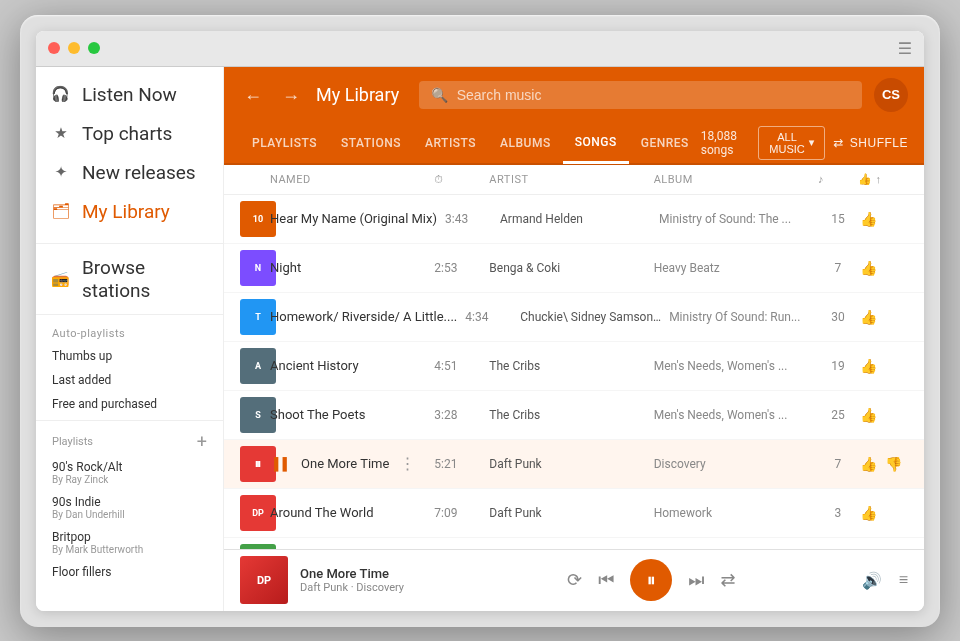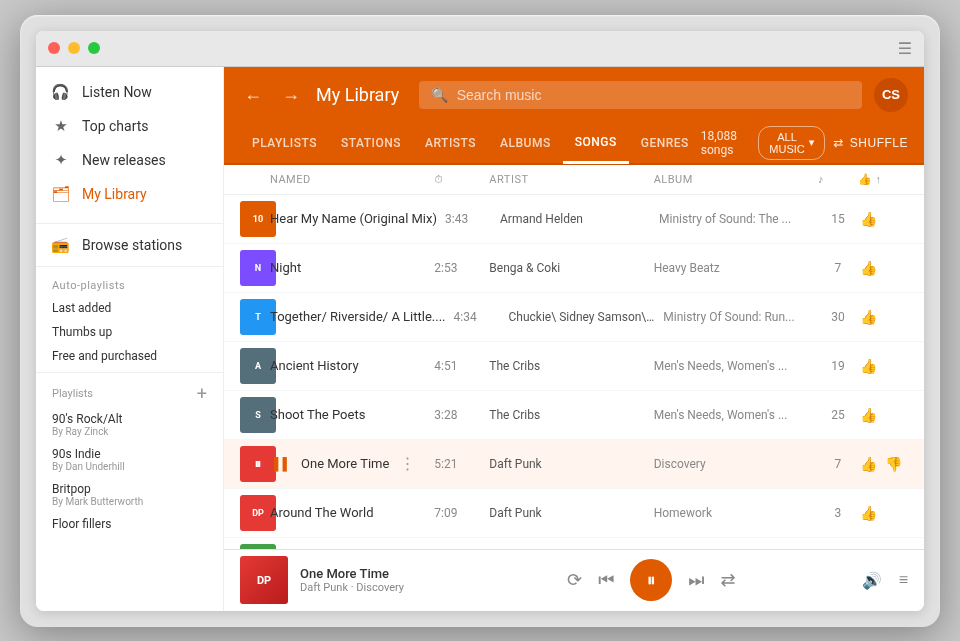--- a/index.html
+++ b/index.html
@@ -69,21 +69,21 @@
       padding: 8px 16px;
       cursor: pointer;
       gap: 12px;
       font-size: 13px;
       color: #333;
       border-radius: 0;
     }
     .sidebar-item.active { color: #e05a00; }
     .sidebar-item.active .sidebar-icon { color: #e05a00; }
     .sidebar-icon { width: 18px; height: 18px; display: flex; align-items: center; justify-content: center; color: #666; font-size: 15px; flex-shrink: 0; }
-    .sidebar-label { font-size: 14px; }
+    .sidebar-label { font-size: 19px; }
     .sidebar-divider { height: 1px; background: #eee; margin: 4px 0; }
     .sidebar-section-title {
       padding: 8px 16px 4px;
       font-size: 11px;
       color: #999;
       letter-spacing: 0.5px;
     }
     .sidebar-playlist-item {
       padding: 5px 16px;
       cursor: pointer;
@@ -197,21 +197,21 @@
     }
     .tab-item.active { color: #ffffff; border-bottom: 3px solid #fff; }
     .tab-spacer { flex: 1; }
     .songs-count { color: rgba(255,255,255,0.85); font-size: 12px; margin-right: 12px; }
     .all-music-btn {
       background: none;
       border: 1px solid rgba(255,255,255,0.5);
       color: rgba(255,255,255,0.9);
       font-size: 11px;
       padding: 4px 10px;
-      border-radius: 12px;
+      border-radius: 3px;
       cursor: pointer;
       display: flex;
       align-items: center;
       gap: 4px;
       margin-right: 8px;
     }
     .shuffle-btn {
       background: none;
       border: none;
       color: rgba(255,255,255,0.9);
@@ -373,24 +373,24 @@
           </div>
         </div>
         <div class="sidebar-divider"></div>
         <div class="sidebar-item">
           <span class="sidebar-icon">📻</span>
           <span class="sidebar-label">Browse stations</span>
         </div>
         <div class="sidebar-divider"></div>
         <div class="sidebar-section-title">Auto-playlists</div>
         <div class="sidebar-playlist-item">
+          <span>Thumbs up</span>
+        </div>
+        <div class="sidebar-playlist-item">
           <span>Last added</span>
-        </div>
-        <div class="sidebar-playlist-item">
-          <span>Thumbs up</span>
         </div>
         <div class="sidebar-playlist-item">
           <span>Free and purchased</span>
         </div>
         <div class="sidebar-divider"></div>
         <div class="sidebar-section-row">
           <span class="section-title">Playlists</span>
           <span class="add-btn">+</span>
         </div>
         <div class="sidebar-playlist-item">
@@ -500,21 +500,21 @@
     </div>
   </div>
               <div class="song-row">
     <div style="display:flex;align-items:center;">
       <div class="song-thumb thumb-blue" style="width:36px;height:36px;border-radius:3px;background:#2196f3;display:flex;align-items:center;justify-content:center;color:#fff;font-size:9px;font-weight:700;">
         T
       </div>
     </div>
     <div class="song-name-col">
 
-      <span class="song-title">Together/ Riverside/ A Little....</span>
+      <span class="song-title">Homework/ Riverside/ A Little....</span>
 
     </div>
     <div class="song-duration">4:34</div>
     <div class="song-artist">Chuckie\ Sidney Samson\ DJ ...</div>
     <div class="song-album">Ministry Of Sound: Run...</div>
     <div class="song-plays">30</div>
     <div class="song-like">
       <button class="like-btn " title="Like">👍</button>
 
     </div>

